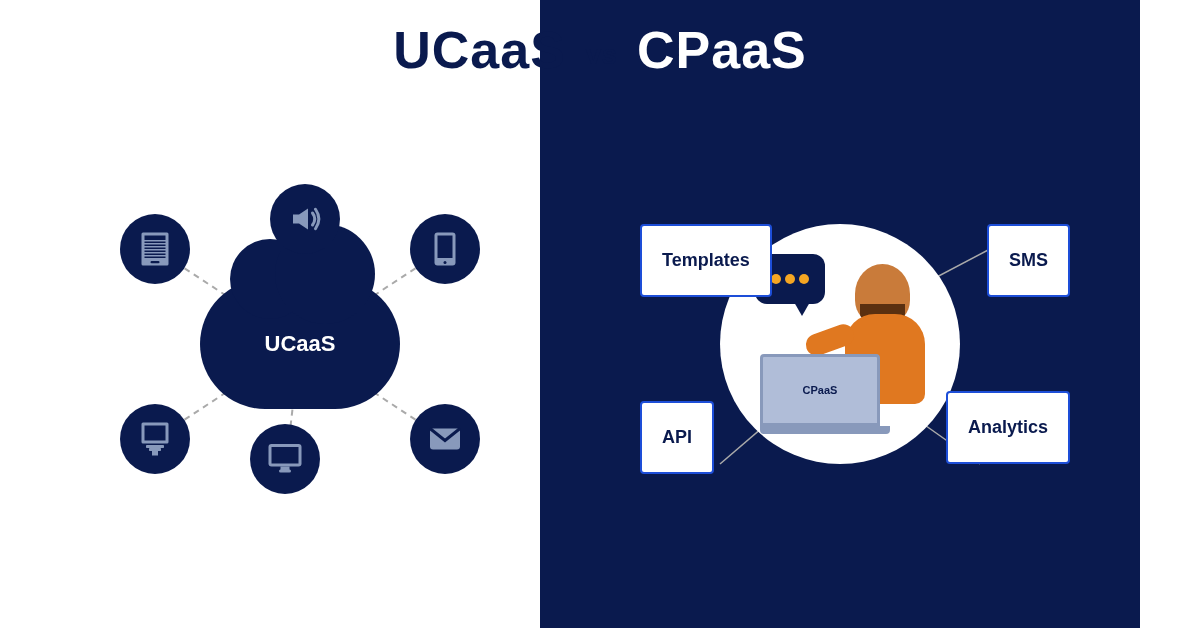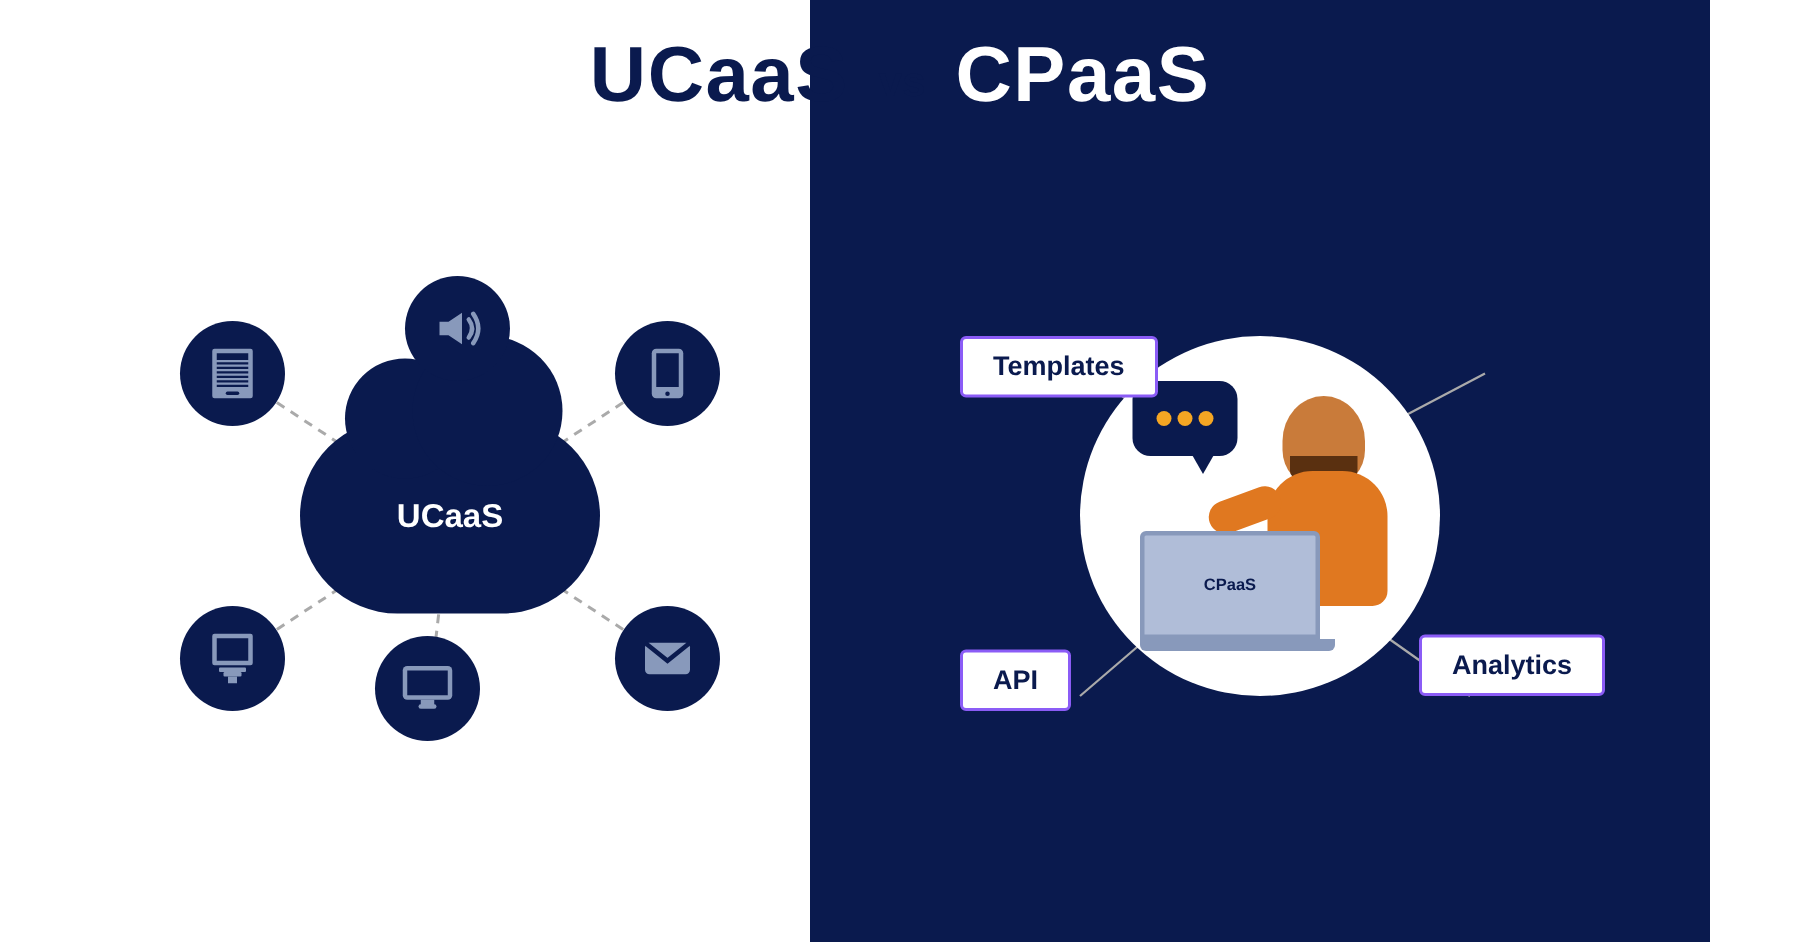--- a/index.html
+++ b/index.html
@@ -296,22 +296,22 @@
       width: 10px;
       height: 10px;
       background: #f5a623;
       border-radius: 50%;
     }
 
     
     .label-box {
       position: absolute;
       background: #ffffff;
-      border: 2px solid #8b5cf6;
-      padding: 8px 20px;
+      border: 2px solid #1d4ed8;
+      padding: 24px 20px;
       border-radius: 4px;
       font-size: 18px;
       font-weight: 700;
       color: #0a1a4e;
       z-index: 10;
       white-space: nowrap;
     }
 
     .label-templates { top: 120px; left: 40px; }
     .label-sms { top: 120px; right: 10px; }
@@ -450,20 +450,23 @@
           <div class="laptop-base"></div>
         </div>
 
       </div>
     </div>
 
     <div class="label-box label-templates">
       <span>Templates</span>
     </div>
 
+    <div class="label-box label-sms">
+      <span>SMS</span>
+    </div>
 
     <div class="label-box label-api">
       <span>API</span>
     </div>
 
     <div class="label-box label-analytics">
       <span>Analytics</span>
     </div>
 
   </div>

